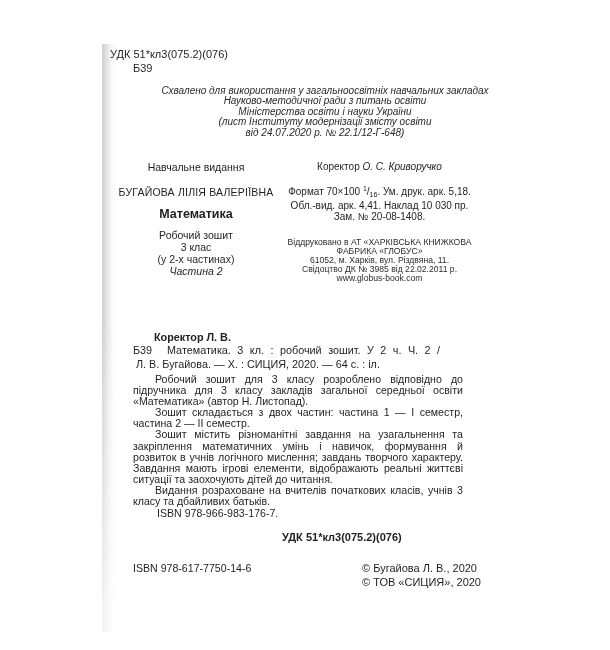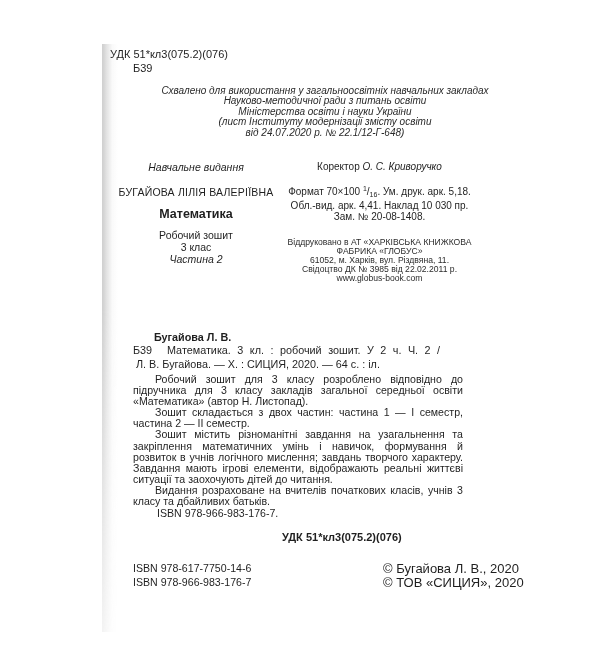--- a/index.html
+++ b/index.html
@@ -20,21 +20,21 @@
     mask-image:linear-gradient(to bottom, black 0, black 45%, rgba(0,0,0,0.25) 100%);
   }
   .udk-top{left:110px;top:47px;font-size:11px;line-height:14px;}
   .udk-top .code2{padding-left:23px;}
   .approval{
     left:125px;top:86px;width:400px;
     font-style:italic;font-size:10px;line-height:10.4px;
     text-align:center;color:#2a2a2a;
   }
   .left-col{left:106px;top:161px;width:180px;text-align:center;font-size:10.5px;line-height:12px;}
-  .left-col .etype{font-style:italic;}
+  .left-col .etype{}
   .left-col .caps{margin-top:13px;letter-spacing:0.2px;}
   .left-col .title{margin-top:10px;font-weight:bold;font-size:12.5px;}
   .left-col .sub{margin-top:9px;}
   .left-col .part{font-style:italic;}
   .right-col{left:287px;top:161px;width:185px;text-align:center;font-size:10px;line-height:11px;}
   .right-col .it{font-style:italic;}
   .right-col .specs{margin-top:11px;}
   .right-col sup{font-size:7px;vertical-align:4px;}
   .right-col sub{font-size:7px;vertical-align:-2px;}
   .right-col .printer{margin-top:16px;font-size:8.6px;line-height:8.9px;color:#2c2c2c;}
@@ -42,21 +42,21 @@
   .bib .author{font-weight:bold;margin-left:21px;}
   .bib .row{display:flex;}
   .bib .code{width:34px;flex:0 0 34px;}
   .bib .desc{word-spacing:3.5px;}
   .bib .cont{margin-left:3px;}
   .annotation{left:133px;top:374px;width:330px;font-size:10.6px;line-height:11.1px;text-align:justify;}
   .annotation p{margin:0;text-indent:22px;}
   .isbn-mid{left:157px;top:507px;font-size:10.6px;}
   .udk-bottom{left:282px;top:531px;font-size:11px;font-weight:bold;}
   .isbn-bottom{left:133px;top:562px;font-size:10.6px;line-height:13.8px;}
-  .copy-bottom{left:383px;top:562px;font-size:13px;line-height:13.8px;}
+  .copy-bottom{left:362px;top:562px;font-size:11px;line-height:13.8px;}
 </style>
 </head>
 <body>
 
 <div class="page-edge"></div>
 
 <div class="abs udk-top">
   <div>УДК 51*кл3(075.2)(076)</div>
   <div class="code2">Б39</div>
 </div>
@@ -68,60 +68,60 @@
   <div>(лист Інституту модернізації змісту освіти</div>
   <div>від 24.07.2020 р. № 22.1/12-Г-648)</div>
 </div>
 
 <div class="abs left-col">
   <div class="etype">Навчальне видання</div>
   <div class="caps">БУГАЙОВА ЛІЛІЯ ВАЛЕРІЇВНА</div>
   <div class="title">Математика</div>
   <div class="sub">Робочий зошит</div>
   <div>3 клас</div>
+  <div>(у 2-х частинах)</div>
   <div class="part">Частина 2</div>
 </div>
 
 <div class="abs right-col">
   <div><span>Коректор</span> <span class="it">О. С. Криворучко</span></div>
   <div class="specs">
     <div><span>Формат 70×100 </span><sup>1</sup><span>/</span><sub>16</sub><span>. Ум. друк. арк. 5,18.</span></div>
     <div>Обл.-вид. арк. 4,41. Наклад 10 030 пр.</div>
     <div>Зам. № 20-08-1408.</div>
   </div>
   <div class="printer">
     <div>Віддруковано в АТ «ХАРКІВСЬКА КНИЖКОВА</div>
     <div>ФАБРИКА «ГЛОБУС»</div>
     <div>61052, м. Харків, вул. Різдвяна, 11.</div>
     <div>Свідоцтво ДК № 3985 від 22.02.2011 р.</div>
     <div>www.globus-book.com</div>
   </div>
 </div>
 
 <div class="abs bib">
-  <div class="author">Бугайова Л. В.</div>
+  <div class="author">Коректор Л. В.</div>
   <div class="row">
     <span class="code">Б39</span>
     <span class="desc">Математика. 3 кл. : робочий зошит. У 2 ч. Ч. 2 /</span>
   </div>
   <div class="cont">Л. В. Бугайова. — Х. : СИЦИЯ, 2020. — 64 с. : іл.</div>
 </div>
 
 <div class="abs annotation">
   <p>Робочий зошит для 3 класу розроблено відповідно до підручника для 3 класу закладів загальної середньої освіти «Математика» (автор Н. Листопад).</p>
   <p>Зошит складається з двох частин: частина 1 — І семестр, частина 2 — ІІ семестр.</p>
   <p>Зошит містить різноманітні завдання на узагальнення та закріплення математичних умінь і навичок, формування й розвиток в учнів логічного мислення; завдань творчого характеру. Завдання мають ігрові елементи, відображають реальні життєві ситуації та заохочують дітей до читання.</p>
   <p>Видання розраховане на вчителів початкових класів, учнів 3 класу та дбайливих батьків.</p>
 </div>
 
 <div class="abs isbn-mid">ISBN 978-966-983-176-7.</div>
 
 <div class="abs udk-bottom">УДК 51*кл3(075.2)(076)</div>
 
 <div class="abs isbn-bottom">
   <div>ISBN 978-617-7750-14-6</div>
-  <div>ISBN 978-966-983-176-7</div>
 </div>
 
 <div class="abs copy-bottom">
   <div>© Бугайова Л. В., 2020</div>
   <div>© ТОВ «СИЦИЯ», 2020</div>
 </div>
 
 </body></html>

